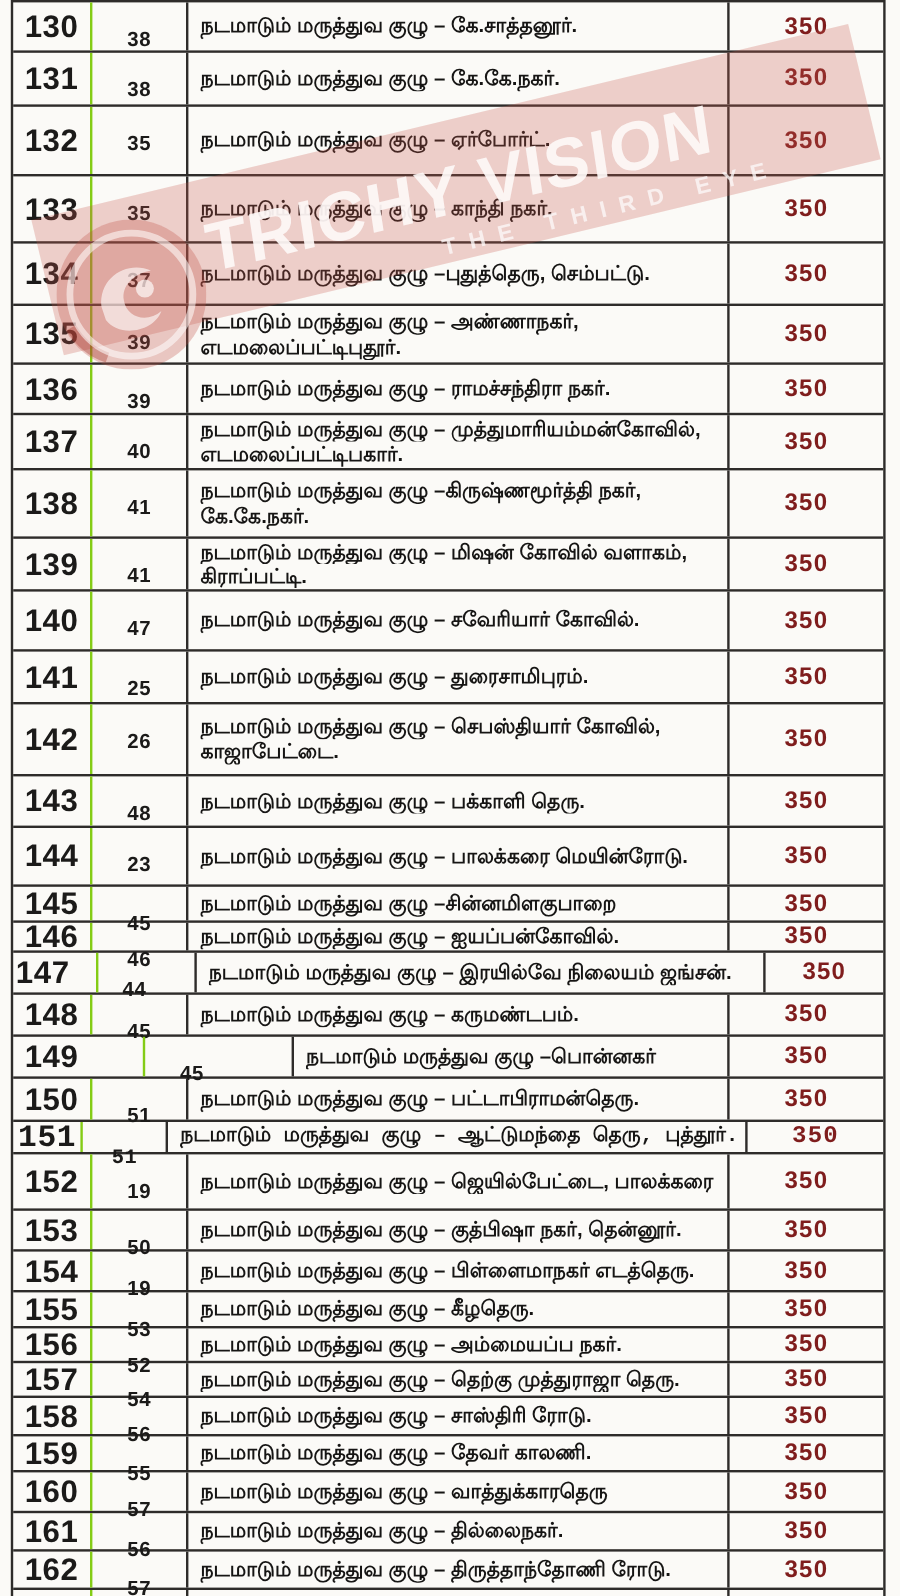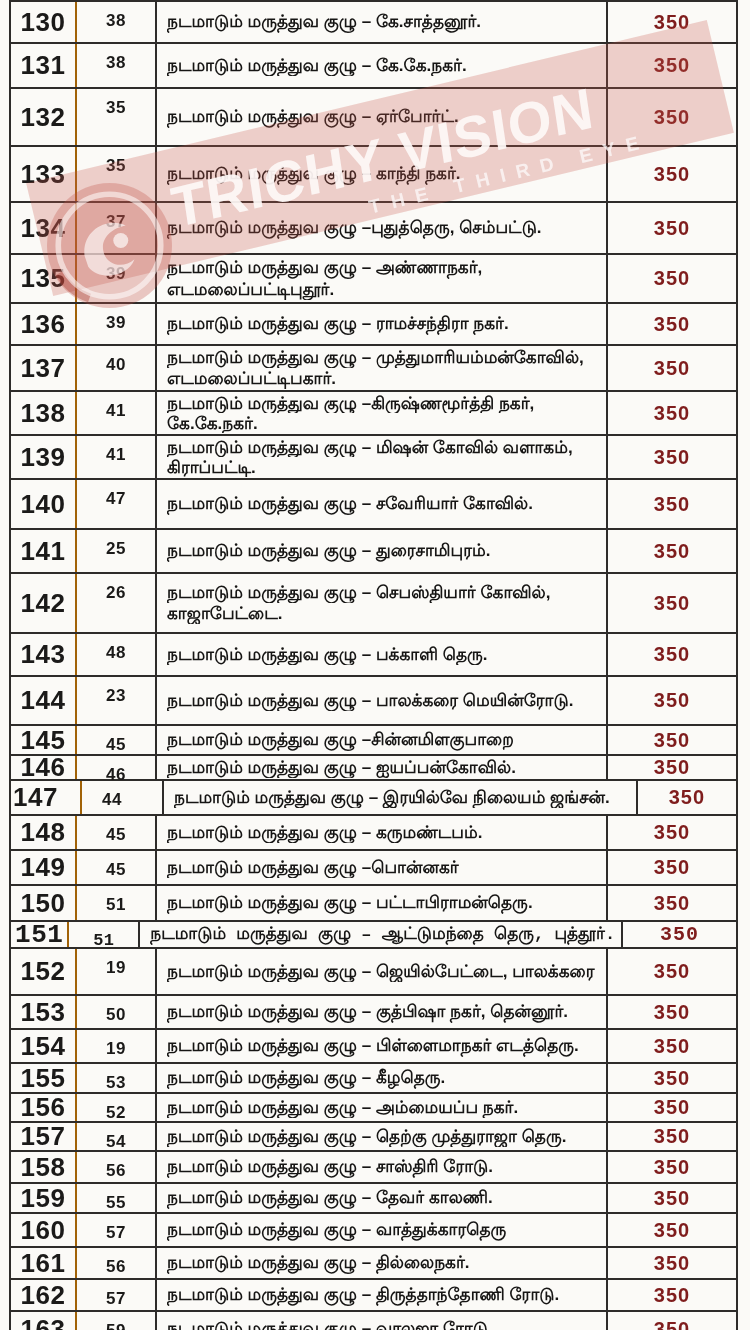--- a/index.html
+++ b/index.html
@@ -17,22 +17,22 @@
     background:transparent;
   }
   .t-row { display:flex; box-sizing:border-box; border-bottom:2px solid #2e2c2a; }
   .t-row:last-child { border-bottom-width:2px; }
   .cell { box-sizing:border-box; color:#1b1a19; }
   .c-sno {
     width:64px; display:flex; align-items:center; justify-content:center;
     font-size:26px; font-weight:bold; letter-spacing:0.5px;
   }
   .c-ward {
-    width:80px; border-left:2px solid #a16207;
-    display:flex; justify-content:center; align-items:flex-start; padding-top:9px;
+    width:80px; border-left:2px solid #84cc16;
+    display:flex; justify-content:center; align-items:flex-start; padding-top:21px;
     font-size:17px; font-weight:bold; letter-spacing:0.5px;
   }
   .c-desc {
     flex:1; border-left:2px solid #2e2c2a;
     display:flex; flex-direction:column; justify-content:center;
     padding:1px 6px 1px 10px;
     font-size:17px; font-weight:bold; line-height:1.26; color:#161514;
   }
   .c-desc .line { white-space:nowrap; overflow:hidden; }
   .c-amt {
@@ -127,21 +127,21 @@
       </div>
       <div class="t-row" style="height: 46px;">
         <div class="cell c-sno">137</div>
         <div class="cell c-ward">40</div>
         <div class="cell c-desc">
           <div class="line">நடமாடும் மருத்துவ குழு – முத்துமாரியம்மன்கோவில்,</div>
           <div class="line">எடமலைப்பட்டிபகார்.</div>
         </div>
         <div class="cell c-amt">350</div>
       </div>
-      <div class="t-row" style="height: 44px;">
+      <div class="t-row" style="height: 57px;">
         <div class="cell c-sno">138</div>
         <div class="cell c-ward">41</div>
         <div class="cell c-desc">
           <div class="line">நடமாடும் மருத்துவ குழு –கிருஷ்ணமூர்த்தி நகர்,</div>
           <div class="line">கே.கே.நகர்.</div>
         </div>
         <div class="cell c-amt">350</div>
       </div>
       <div class="t-row" style="height: 44px;">
         <div class="cell c-sno">139</div>
@@ -218,21 +218,21 @@
         <div class="cell c-amt">350</div>
       </div>
       <div class="t-row" style="height: 35px;">
         <div class="cell c-sno">148</div>
         <div class="cell c-ward">45</div>
         <div class="cell c-desc">
           <div class="line">நடமாடும் மருத்துவ குழு – கருமண்டபம்.</div>
         </div>
         <div class="cell c-amt">350</div>
       </div>
-      <div class="t-row" style="height: 35px;">
+      <div class="t-row" style="height: 35px; gap: 44px;">
         <div class="cell c-sno">149</div>
         <div class="cell c-ward">45</div>
         <div class="cell c-desc">
           <div class="line">நடமாடும் மருத்துவ குழு –பொன்னகர்</div>
         </div>
         <div class="cell c-amt">350</div>
       </div>
       <div class="t-row" style="height: 36px;">
         <div class="cell c-sno">150</div>
         <div class="cell c-ward">51</div>

